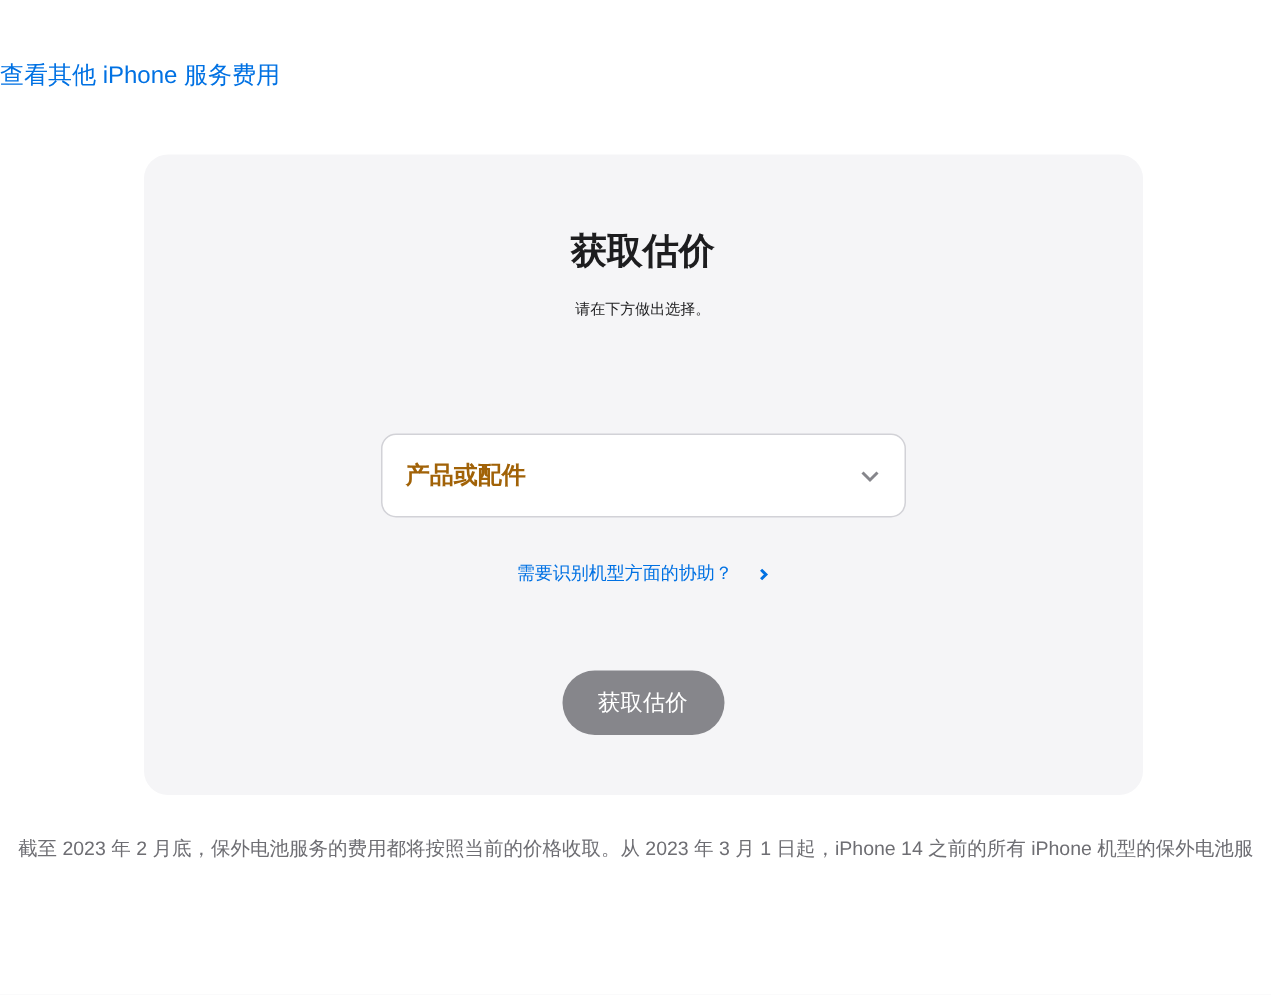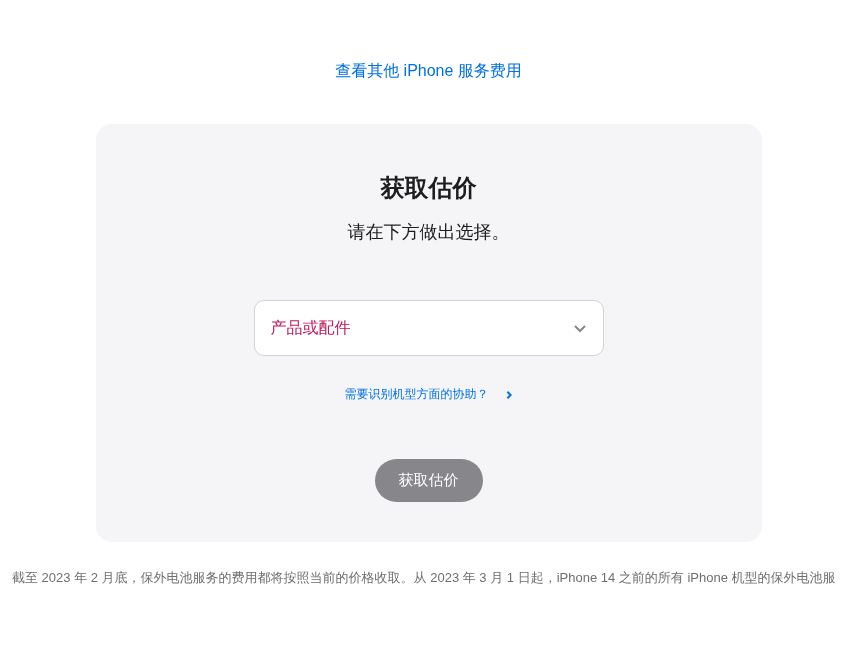--- a/index.html
+++ b/index.html
@@ -8,24 +8,23 @@
       box-sizing: border-box;
     }
     body {
       font-family: -apple-system, BlinkMacSystemFont, "Segoe UI", "Helvetica Neue", Arial, sans-serif;
       background: #fff;
       width: 857px;
       height: 663px;
       position: relative;
     }
     .top-link {
-      text-align: center;
+      text-align: left;
       padding-top: 40px;
       margin-bottom: 42px;
-      margin-top: 21px;
     }
     .top-link a {
       color: #0071e3;
       text-decoration: none;
       font-size: 16px;
     }
     .card {
       width: 666px;
       margin: 0 auto;
       background: #f5f5f7;
@@ -33,43 +32,44 @@
       padding: 48px 0 40px 0;
       text-align: center;
     }
     .card-title {
       font-size: 24px;
       font-weight: 600;
       color: #1d1d1f;
       margin-bottom: 16px;
     }
     .card-subtitle {
-      font-size: 18px;
+      font-size: 10px;
       color: #1d1d1f;
-      margin-bottom: 56px;
+      margin-bottom: 76px;
     }
     .select-wrapper {
       position: relative;
       width: 350px;
       margin: 0 auto 28px auto;
     }
     .select-box {
       width: 100%;
       height: 56px;
       background: #fff;
       border: 1px solid #d2d2d7;
       border-radius: 10px;
       padding: 0 44px 0 16px;
       font-size: 16px;
-      color: #be185d;
+      color: #a16207;
       text-align: center;
       display: flex;
       align-items: center;
       cursor: pointer;
       position: relative;
+      font-weight: bold;
     }
     .chevron {
       position: absolute;
       right: 16px;
       top: 50%;
       transform: translateY(-50%);
       width: 14px;
       height: 14px;
       pointer-events: none;
     }

